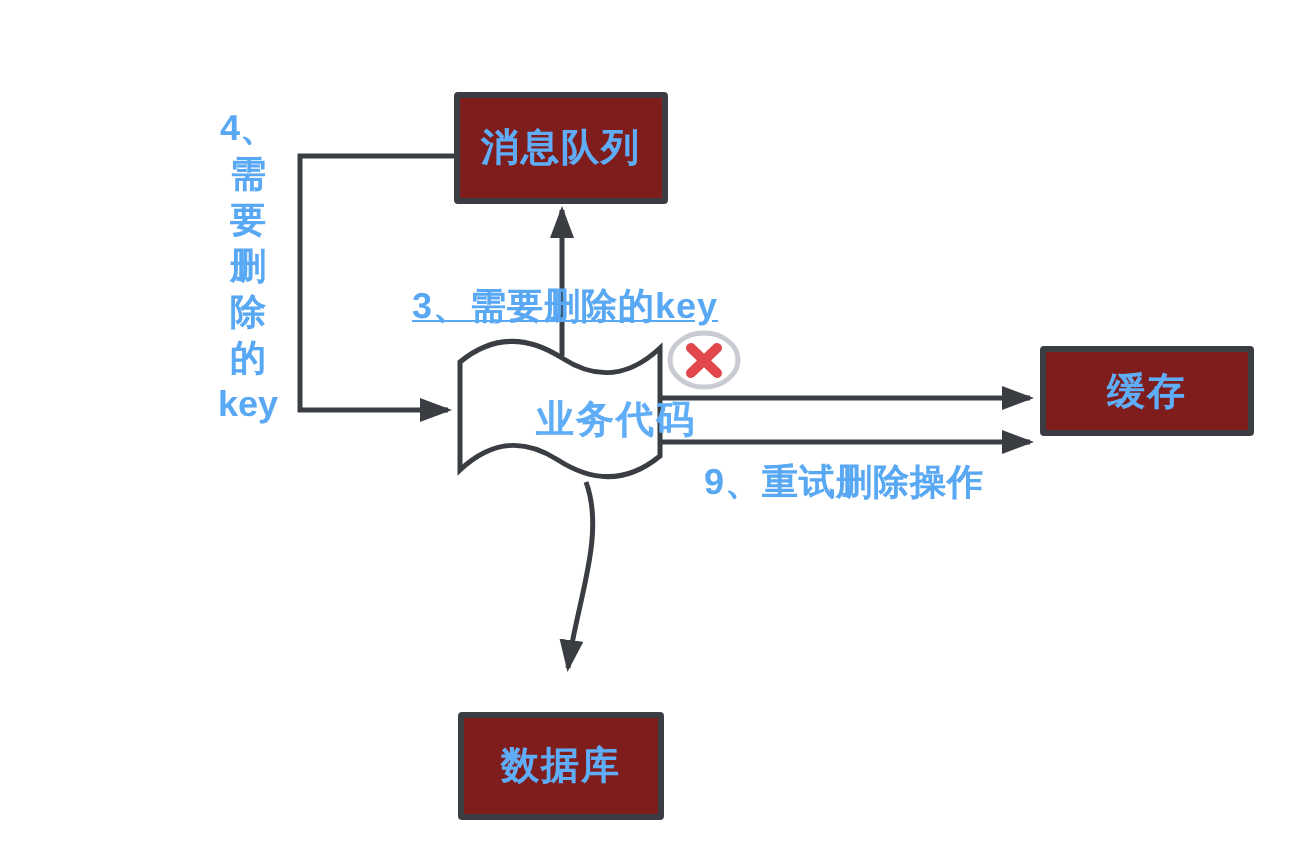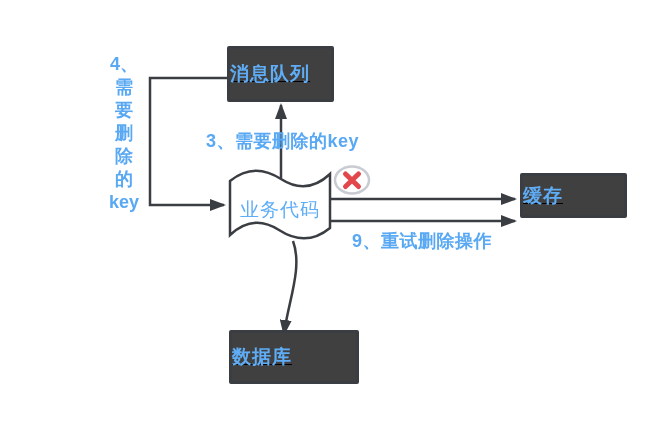--- a/index.html
+++ b/index.html
@@ -10,33 +10,33 @@
     --ring:#C8CBD1;
   }
   html,body{margin:0;padding:0;background:#ffffff;}
   .stage{
     position:relative;width:656px;height:426px;background:#ffffff;
     font-family:"Liberation Sans","DejaVu Sans",sans-serif;overflow:hidden;
   }
   .stage > svg{position:absolute;left:0;top:0;}
   .node{
     position:absolute;border:3px solid var(--line);border-radius:2px;
-    background:#404040;box-sizing:border-box;
-    display:flex;align-items:center;justify-content:flex-start;text-decoration:underline;
+    background:#7f1d1d;box-sizing:border-box;
+    display:flex;align-items:center;justify-content:center;
   }
   .node-text{
     color:var(--node-text);font-size:19px;font-weight:700;letter-spacing:1px;white-space:nowrap;
   }
   .edge-label{
     position:absolute;color:var(--label-text);font-size:18px;font-weight:700;
     white-space:nowrap;letter-spacing:0.5px;
   }
   .tape-label{
     position:absolute;left:230px;top:197px;width:100px;text-align:center;
-    color:var(--node-text);font-size:19px;font-weight:400;letter-spacing:1px;
+    color:var(--node-text);font-size:19px;font-weight:700;letter-spacing:1px;padding-left:28px;
   }
   .vlabel{
     position:absolute;left:103px;top:53px;width:42px;
     display:flex;flex-direction:column;align-items:center;
     color:var(--label-text);font-size:18px;font-weight:700;line-height:23px;
   }
   .edge{fill:none;stroke:var(--line);stroke-width:2.5px;}
   .shape{fill:#ffffff;stroke:var(--line);stroke-width:2.5px;}
   .ring{fill:#ffffff;stroke:var(--ring);stroke-width:2.5px;}
   .xmark{fill:none;stroke:var(--red);stroke-width:5px;stroke-linecap:round;}
@@ -74,27 +74,27 @@
   </svg>
 
   <div class="node" style="left:227px;top:46px;width:107px;height:56px;">
     <span class="node-text">消息队列</span>
   </div>
 
   <div class="node" style="left:520px;top:173px;width:107px;height:45px;">
     <span class="node-text">缓存</span>
   </div>
 
-  <div class="node" style="left:229px;top:330px;width:130px;height:54px;">
+  <div class="node" style="left:229px;top:356px;width:103px;height:54px;">
     <span class="node-text">数据库</span>
   </div>
 
   <div class="tape-label">业务代码</div>
 
-  <div class="edge-label" style="left:206px;top:129px;">3、需要删除的key</div>
+  <div class="edge-label" style="left:206px;top:141px;text-decoration:underline;">3、需要删除的key</div>
 
 
   <div class="edge-label" style="left:352px;top:229px;">9、重试删除操作</div>
 
 
   <div class="vlabel">
     <span>4、</span>
     <span>需</span>
     <span>要</span>
     <span>删</span>

